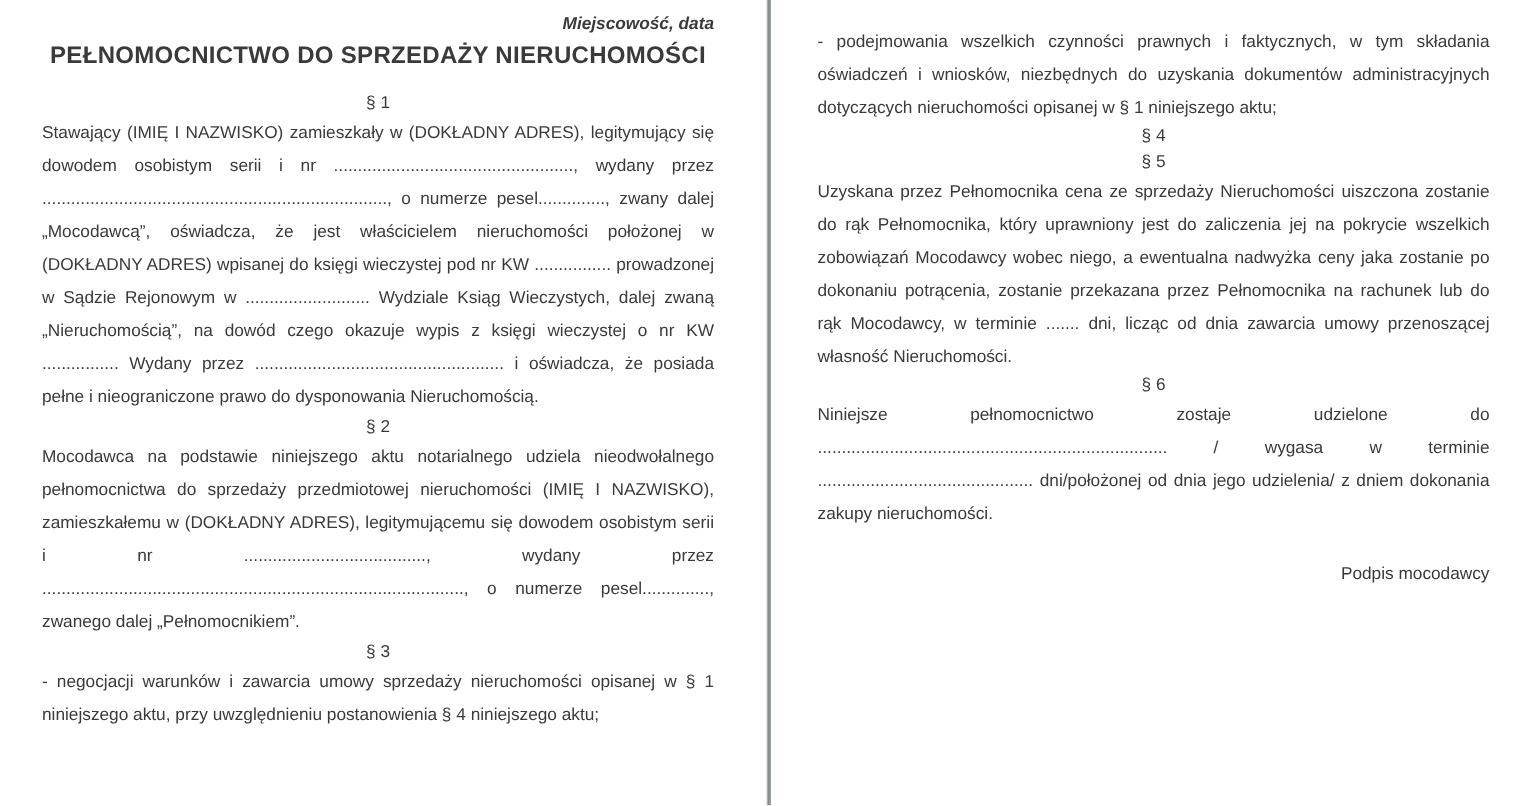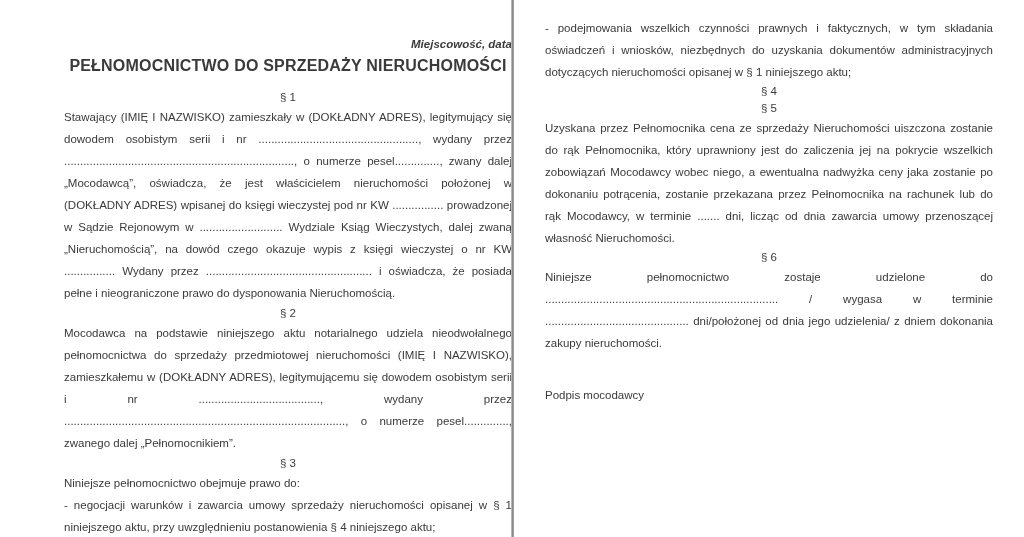--- a/index.html
+++ b/index.html
@@ -18,21 +18,21 @@
   .col {
     position: absolute;
     top: 0;
     width: 448px;
     font-size: 11.5px;
     line-height: 22px;
     text-align: justify;
     -webkit-hyphens: none;
     hyphens: none;
   }
-  .col-left  { left: 28px;  padding-top: 36px; margin-left: 36px; }
+  .col-left  { left: 28px;  padding-top: 8px; }
   .col-right { left: 545px; padding-top: 17px; }
 
   .place-date {
     text-align: right;
     font-weight: bold;
     font-style: italic;
     font-size: 11.5px;
     line-height: 16px;
   }
   .doc-title {
@@ -53,39 +53,39 @@
   p.para { margin: 0; }
   .divider {
     position: absolute;
     left: 511px;
     top: 0;
     width: 3px;
     height: 537px;
     background: linear-gradient(to right, #cfd1d1, #878b8c 45%, #9fa3a3);
   }
   .signature {
-    margin-top: 30px;
+    text-align: right;
+    margin-top: 18px;
     line-height: 22px;
   }
 </style>
 </head>
 <body>
 
 <div class="col col-left">
   <div class="place-date">Miejscowość, data</div>
   <div class="doc-title">PEŁNOMOCNICTWO DO SPRZEDAŻY NIERUCHOMOŚCI</div>
 
   <div class="sec-heading first">§ 1</div>
   <p class="para">Stawający (IMIĘ I NAZWISKO) zamieszkały w (DOKŁADNY ADRES), legitymujący się dowodem osobistym serii i nr .................................................., wydany przez ........................................................................, o numerze pesel.............., zwany dalej „Mocodawcą”, oświadcza, że jest właścicielem nieruchomości położonej w (DOKŁADNY ADRES) wpisanej do księgi wieczystej pod nr KW ................ prowadzonej w Sądzie Rejonowym w .......................... Wydziale Ksiąg Wieczystych, dalej zwaną „Nieruchomością”, na dowód czego okazuje wypis z księgi wieczystej o nr KW ................ Wydany przez .................................................... i oświadcza, że posiada pełne i nieograniczone prawo do dysponowania Nieruchomością.</p>
 
   <div class="sec-heading">§ 2</div>
   <p class="para">Mocodawca na podstawie niniejszego aktu notarialnego udziela nieodwołalnego pełnomocnictwa do sprzedaży przedmiotowej nieruchomości (IMIĘ I NAZWISKO), zamieszkałemu w (DOKŁADNY ADRES), legitymującemu się dowodem osobistym serii i nr ......................................, wydany przez ........................................................................................, o numerze pesel.............., zwanego dalej „Pełnomocnikiem”.</p>
 
   <div class="sec-heading">§ 3</div>
-  <p class="para">Niniejsze pełnomocnictwo obejmuje prawo do:</p>
   <p class="para">- negocjacji warunków i zawarcia umowy sprzedaży nieruchomości opisanej w § 1 niniejszego aktu, przy uwzględnieniu postanowienia § 4 niniejszego aktu;</p>
 </div>
 
 <div class="divider"></div>
 
 <div class="col col-right">
   <p class="para">- podejmowania wszelkich czynności prawnych i faktycznych, w tym składania oświadczeń i wniosków, niezbędnych do uzyskania dokumentów administracyjnych dotyczących nieruchomości opisanej w § 1 niniejszego aktu;</p>
 
   <div class="sec-heading">§ 4</div>
 

